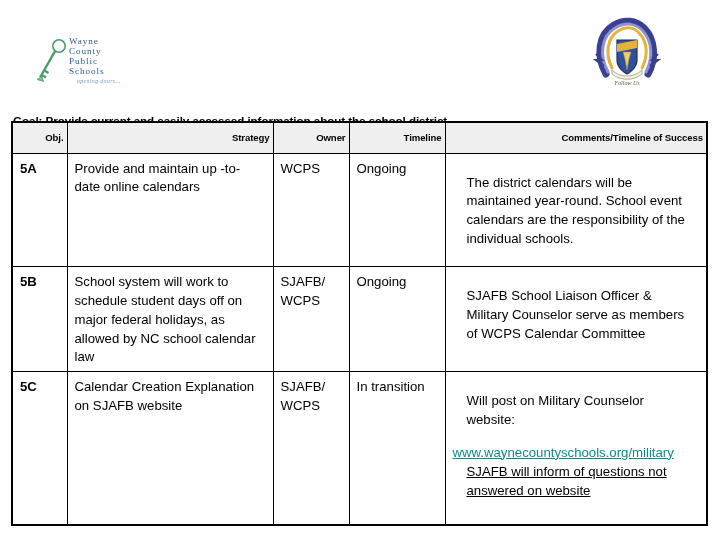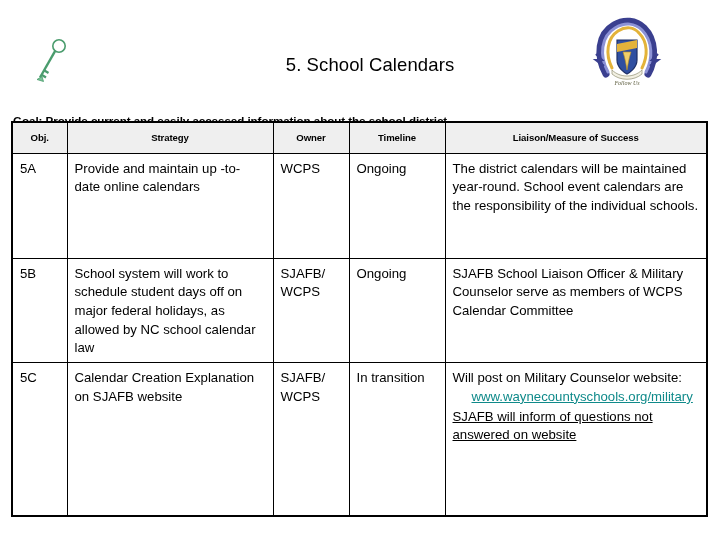--- a/index.html
+++ b/index.html
@@ -131,54 +131,53 @@
     border: 1px solid #000000;
     vertical-align: top;
     padding: 6px 7px 4px 7px;
     color: #000000;
   }
   .plan-table thead th {
     background: #efefef;
     height: 31px;
     font-size: 9.6px;
     font-weight: bold;
-    text-align: center;
+    text-align: right;
     vertical-align: middle;
     padding: 2px 3px;
     letter-spacing: -0.1px;
   }
 
   .col-obj      { width: 55px; }
   .col-strategy { width: 206px; }
   .col-owner    { width: 76px; }
   .col-timeline { width: 96px; }
   .col-comments { width: 262px; }
 
   .plan-table tbody td {
     font-size: 13.2px;
     line-height: 1.42;
   }
   .cell-obj {
-    font-weight: normal;
+    font-weight: bold;
     font-size: 12.6px;
     padding-left: 6px;
     margin-top: 24px;
   }
   .row-5a { height: 105px; }
   .row-5b { height: 101px; }
   .row-5c { height: 153px; }
 
-  .cell-comments p { margin: 0; }
+  .cell-comments p { margin: 14px; }
   .cell-comments .link {
     color: #0f8a8a;
     text-decoration: underline;
     word-break: break-all;
     cursor: pointer;
     display: inline;
-    margin-left: 19px;
   }
   .cell-comments .after-link { margin-top: 1px; text-decoration: underline; }
 </style>
 </head>
 <body>
 
 <div id="slide">
 
   <div class="header">
 
@@ -187,23 +186,29 @@
         <svg width="34" height="56" viewBox="0 0 34 56">
           <g stroke="#4a9c6d" fill="none" stroke-width="1.6">
             <circle cx="25" cy="13" r="6.2"></circle>
             <path d="M21.2 17.8 L6 44.5" stroke-width="2.4"></path>
             <path d="M10.5 37.5 L14.5 40" stroke-width="2.2"></path>
             <path d="M8 42 L12 44.5" stroke-width="2.2"></path>
           </g>
           <path d="M3 46.5 L8 43.5 L9.5 48.5 Z" fill="#79c396" stroke="#4a9c6d" stroke-width="0.8"></path>
         </svg>
       </div>
+      <div class="wcps-words">
+        <span>Wayne</span>
+        <span>County</span>
+        <span>Public</span>
+        <span>Schools</span>
+        <div class="wcps-tag">opening doors...</div>
+      </div>
     </div>
 
-    <div class="slide-title">5. School Calendars</div>
 
     <div class="sjafb-emblem">
       <svg width="70" height="70" viewBox="0 0 70 70">
 
         <path d="M14 58 C4 40 6 18 22 9 C32 3 44 4 52 12 C64 24 64 44 56 58" fill="none" stroke="#3a3f8f" stroke-width="7" stroke-linecap="round"></path>
         <path d="M16 56 C7 40 9 20 23 12 C33 6 43 7 50 14 C61 25 61 43 54 56" fill="none" stroke="#8c92d6" stroke-width="3" stroke-linecap="round"></path>
         <path d="M20 52 C13 38 15 22 26 15 C34 10 42 11 47 17 C56 26 56 40 50 52" fill="none" stroke="#e3b33a" stroke-width="3" stroke-linecap="round"></path>
 
         <path d="M12 50 L4 44 L10 44 L4 38" fill="none" stroke="#3a3f8f" stroke-width="2.2"></path>
         <path d="M58 50 L66 44 L60 44 L66 38" fill="none" stroke="#3a3f8f" stroke-width="2.2"></path>
@@ -227,21 +232,21 @@
         <col class="col-owner">
       <col class="col-timeline">
         <col class="col-comments">
     </colgroup>
     <thead>
       <tr>
         <th>Obj.</th>
         <th>Strategy</th>
         <th>Owner</th>
         <th>Timeline</th>
-        <th>Liaison/Measure of Success</th>
+        <th>Comments/Timeline of Success</th>
       </tr>
     </thead>
     <tbody>
 
       <tr class="row-5a">
         <td class="cell-obj">5A</td>
         <td class="cell-strategy">Provide and maintain up -to-date online calendars</td>
         <td class="cell-owner">WCPS</td>
         <td class="cell-timeline">Ongoing</td>
         <td class="cell-comments">

